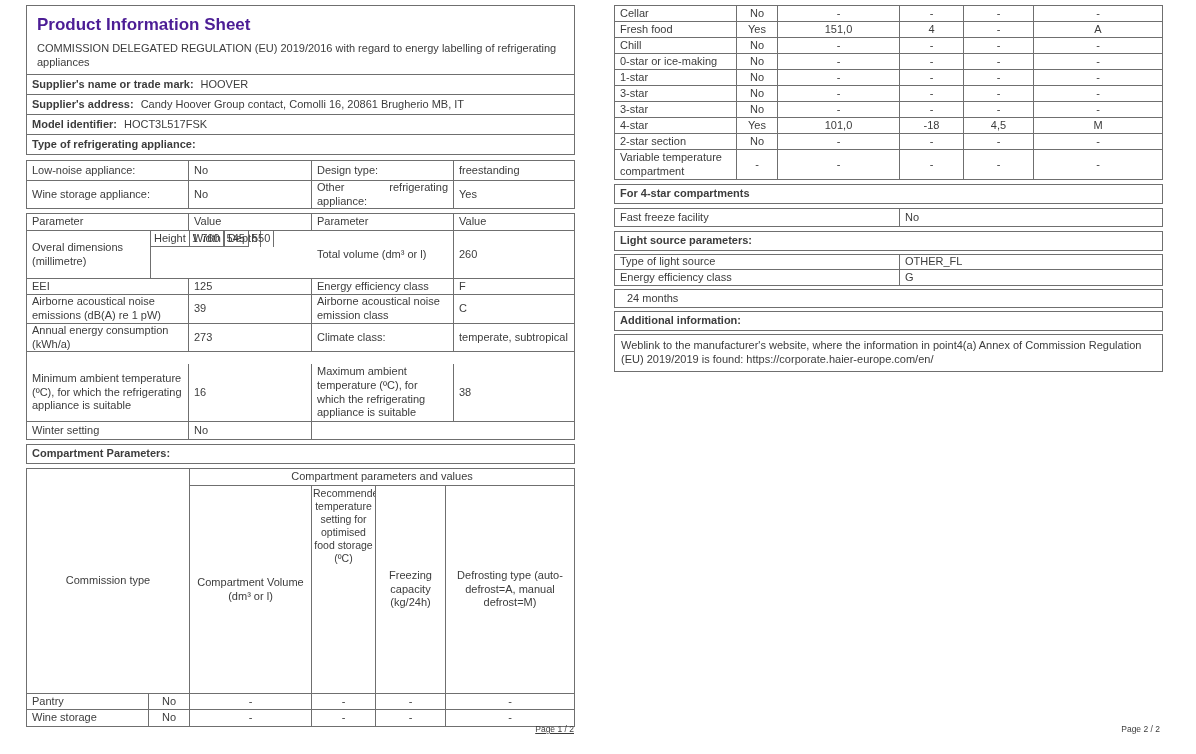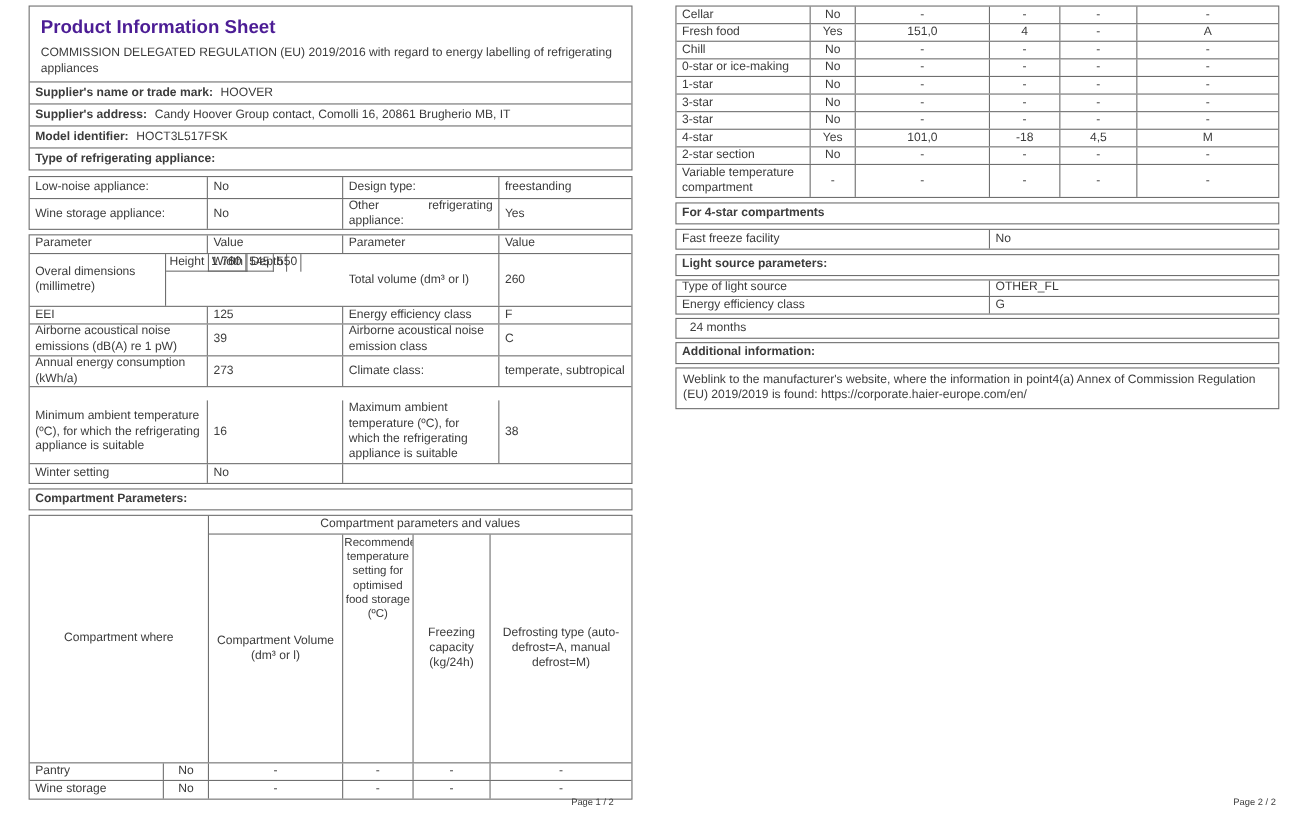--- a/index.html
+++ b/index.html
@@ -34,21 +34,21 @@
   .sc{height:16px;border-bottom:1px solid #6f6f6f;border-right:1px solid #6f6f6f;box-sizing:border-box;padding:1px 3px;display:flex;align-items:center;}
   .subcol .sc:last-child{border-bottom:none;}
   
   .k1{width:122px;} .k2{width:41px;} .k3{width:122px;} .k4{width:64px;} .k5{width:70px;} .k6{flex:1;}
   .khead{width:163px;}
   .spanhdr{height:17px;border-bottom:1px solid #6f6f6f;box-sizing:border-box;display:flex;align-items:center;justify-content:center;}
   .tempcell{display:block;font-size:10.5px;line-height:13px;text-align:center;padding:1px 1px;overflow:hidden;}
   .tempcell .p2x{margin-top:13px;}
   .half{width:285px;}
   .footer{position:absolute;top:724px;width:548px;text-align:right;font-size:8.5px;color:#3c3c3c;}
-  #f1{left:10px;} #f2{left:612px;}
+  #f1{left:26px;text-decoration:underline;} #f2{left:612px;}
   .just{display:block;text-align:justify;}
   .wrapcell{display:block;padding:4px 6px;}
 </style>
 </head>
 <body>
 
 <div class="page" id="page1">
 
   <div class="box">
     <div class="r">
@@ -152,21 +152,21 @@
   </div>
 
   <div class="box mt4">
     <div class="r" style="height:18px;">
       <div class="c noright b" style="width:100%;">Compartment Parameters:</div>
     </div>
   </div>
 
   <div class="box mt4">
     <div class="r" style="height:225px;">
-      <div class="c khead ctr">Compartment where</div>
+      <div class="c khead ctr">Commission type</div>
       <div style="flex:1;display:flex;flex-direction:column;box-sizing:border-box;">
         <div class="spanhdr">Compartment parameters and values</div>
         <div style="flex:1;display:flex;box-sizing:border-box;">
           <div class="c k3 ctr">Compartment Volume (dm³ or l)</div>
           <div class="c k4 tempcell">
             <div>Recommended temperature setting for optimised food storage (ºC)</div>
           </div>
           <div class="c k5 ctr">Freezing capacity (kg/24h)</div>
           <div class="c k6 ctr">Defrosting type (auto-defrost=A, manual defrost=M)</div>
         </div>

